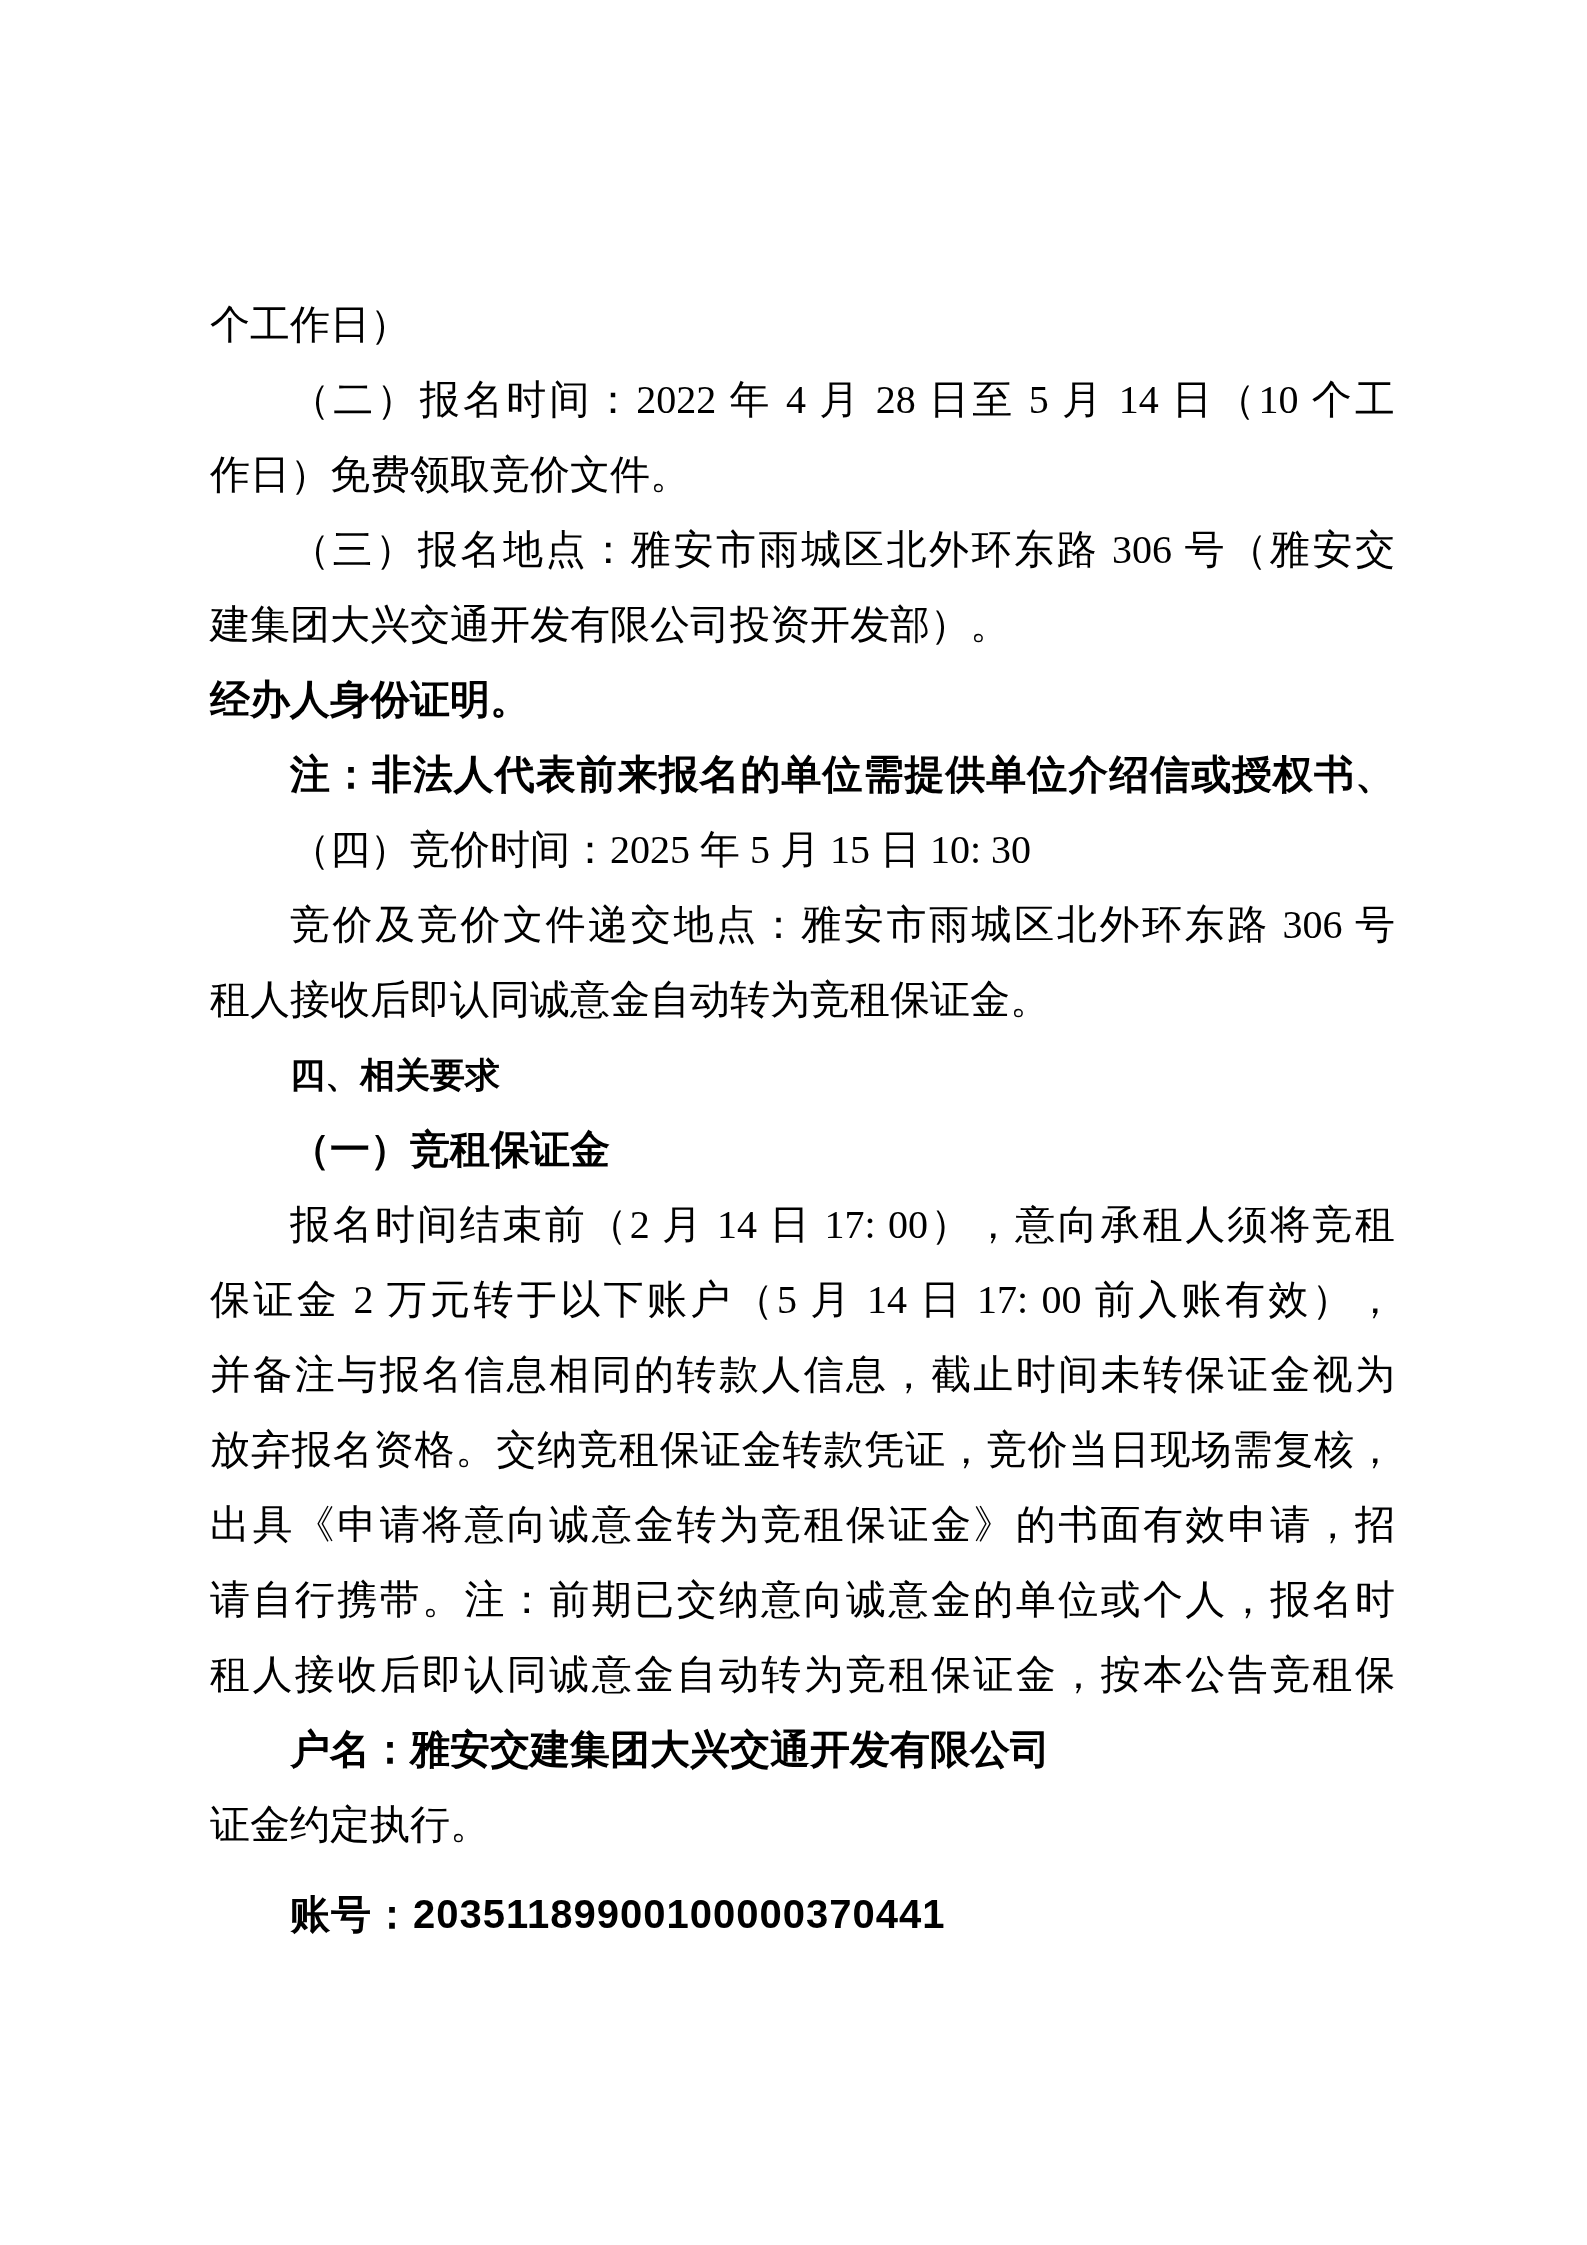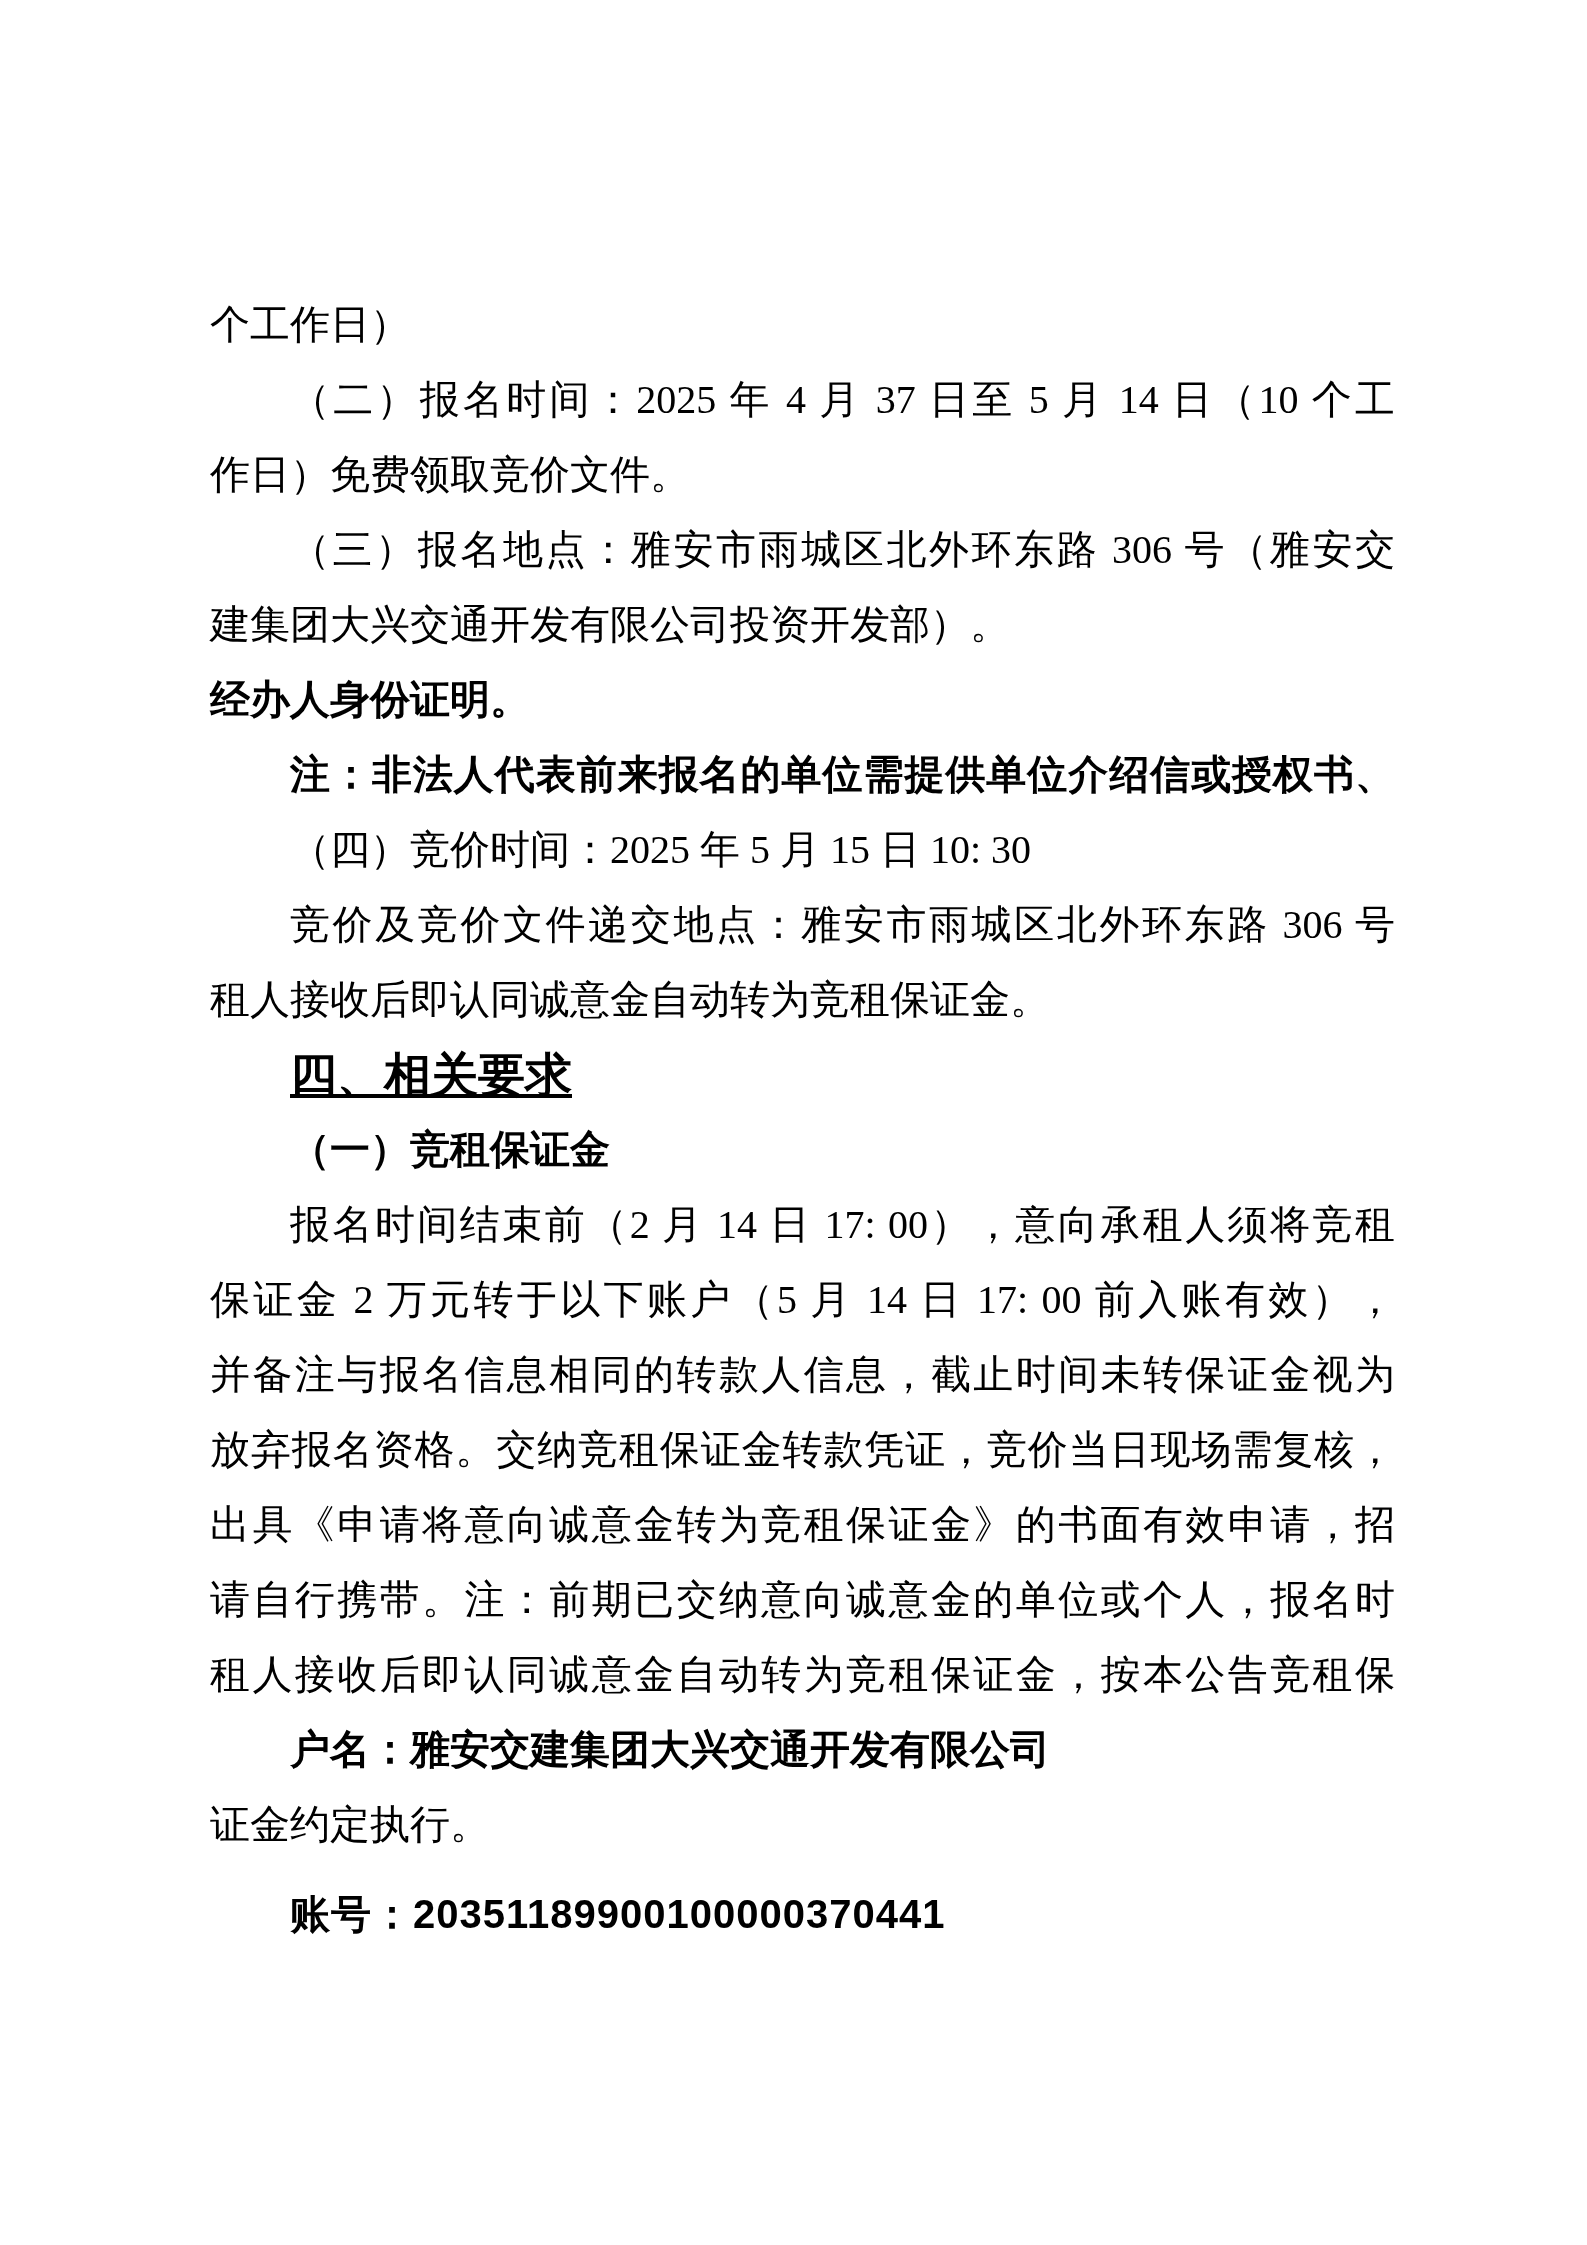--- a/index.html
+++ b/index.html
@@ -35,38 +35,37 @@
   .indent {
     text-indent: 80px;
   }
   .bold {
     font-weight: bold;
   }
   
   .hei {
     font-family: "Liberation Sans", "DejaVu Sans", sans-serif;
     font-weight: bold;
-    font-size: 47px;
-    text-decoration: underline;
+    font-size: 35px;
   }
   
   .sans-num {
     font-family: "Liberation Sans", "DejaVu Sans", sans-serif;
     letter-spacing: 1px;
   }
   .gap-top {
     margin-top: 15px;
   }
 </style>
 </head>
 <body>
 
 <div class="page">
   <div class="line">个工作日）</div>
-  <div class="line indent stretch">（二）报名时间：2025 年 4 月 37 日至 5 月 14 日（10 个工</div>
+  <div class="line indent stretch">（二）报名时间：2022 年 4 月 28 日至 5 月 14 日（10 个工</div>
   <div class="line">作日）免费领取竞价文件。</div>
   <div class="line indent stretch">（三）报名地点：雅安市雨城区北外环东路 306 号（雅安交</div>
   <div class="line">建集团大兴交通开发有限公司投资开发部）。</div>
   <div class="line bold">经办人身份证明。</div>
   <div class="line indent stretch bold">注：非法人代表前来报名的单位需提供单位介绍信或授权书、</div>
   <div class="line indent">（四）竞价时间：2025 年 5 月 15 日 10: 30</div>
   <div class="line indent stretch">竞价及竞价文件递交地点：雅安市雨城区北外环东路 306 号</div>
   <div class="line">租人接收后即认同诚意金自动转为竞租保证金。</div>
   <div class="line indent hei">四、相关要求</div>
   <div class="line indent bold">（一）竞租保证金</div>

